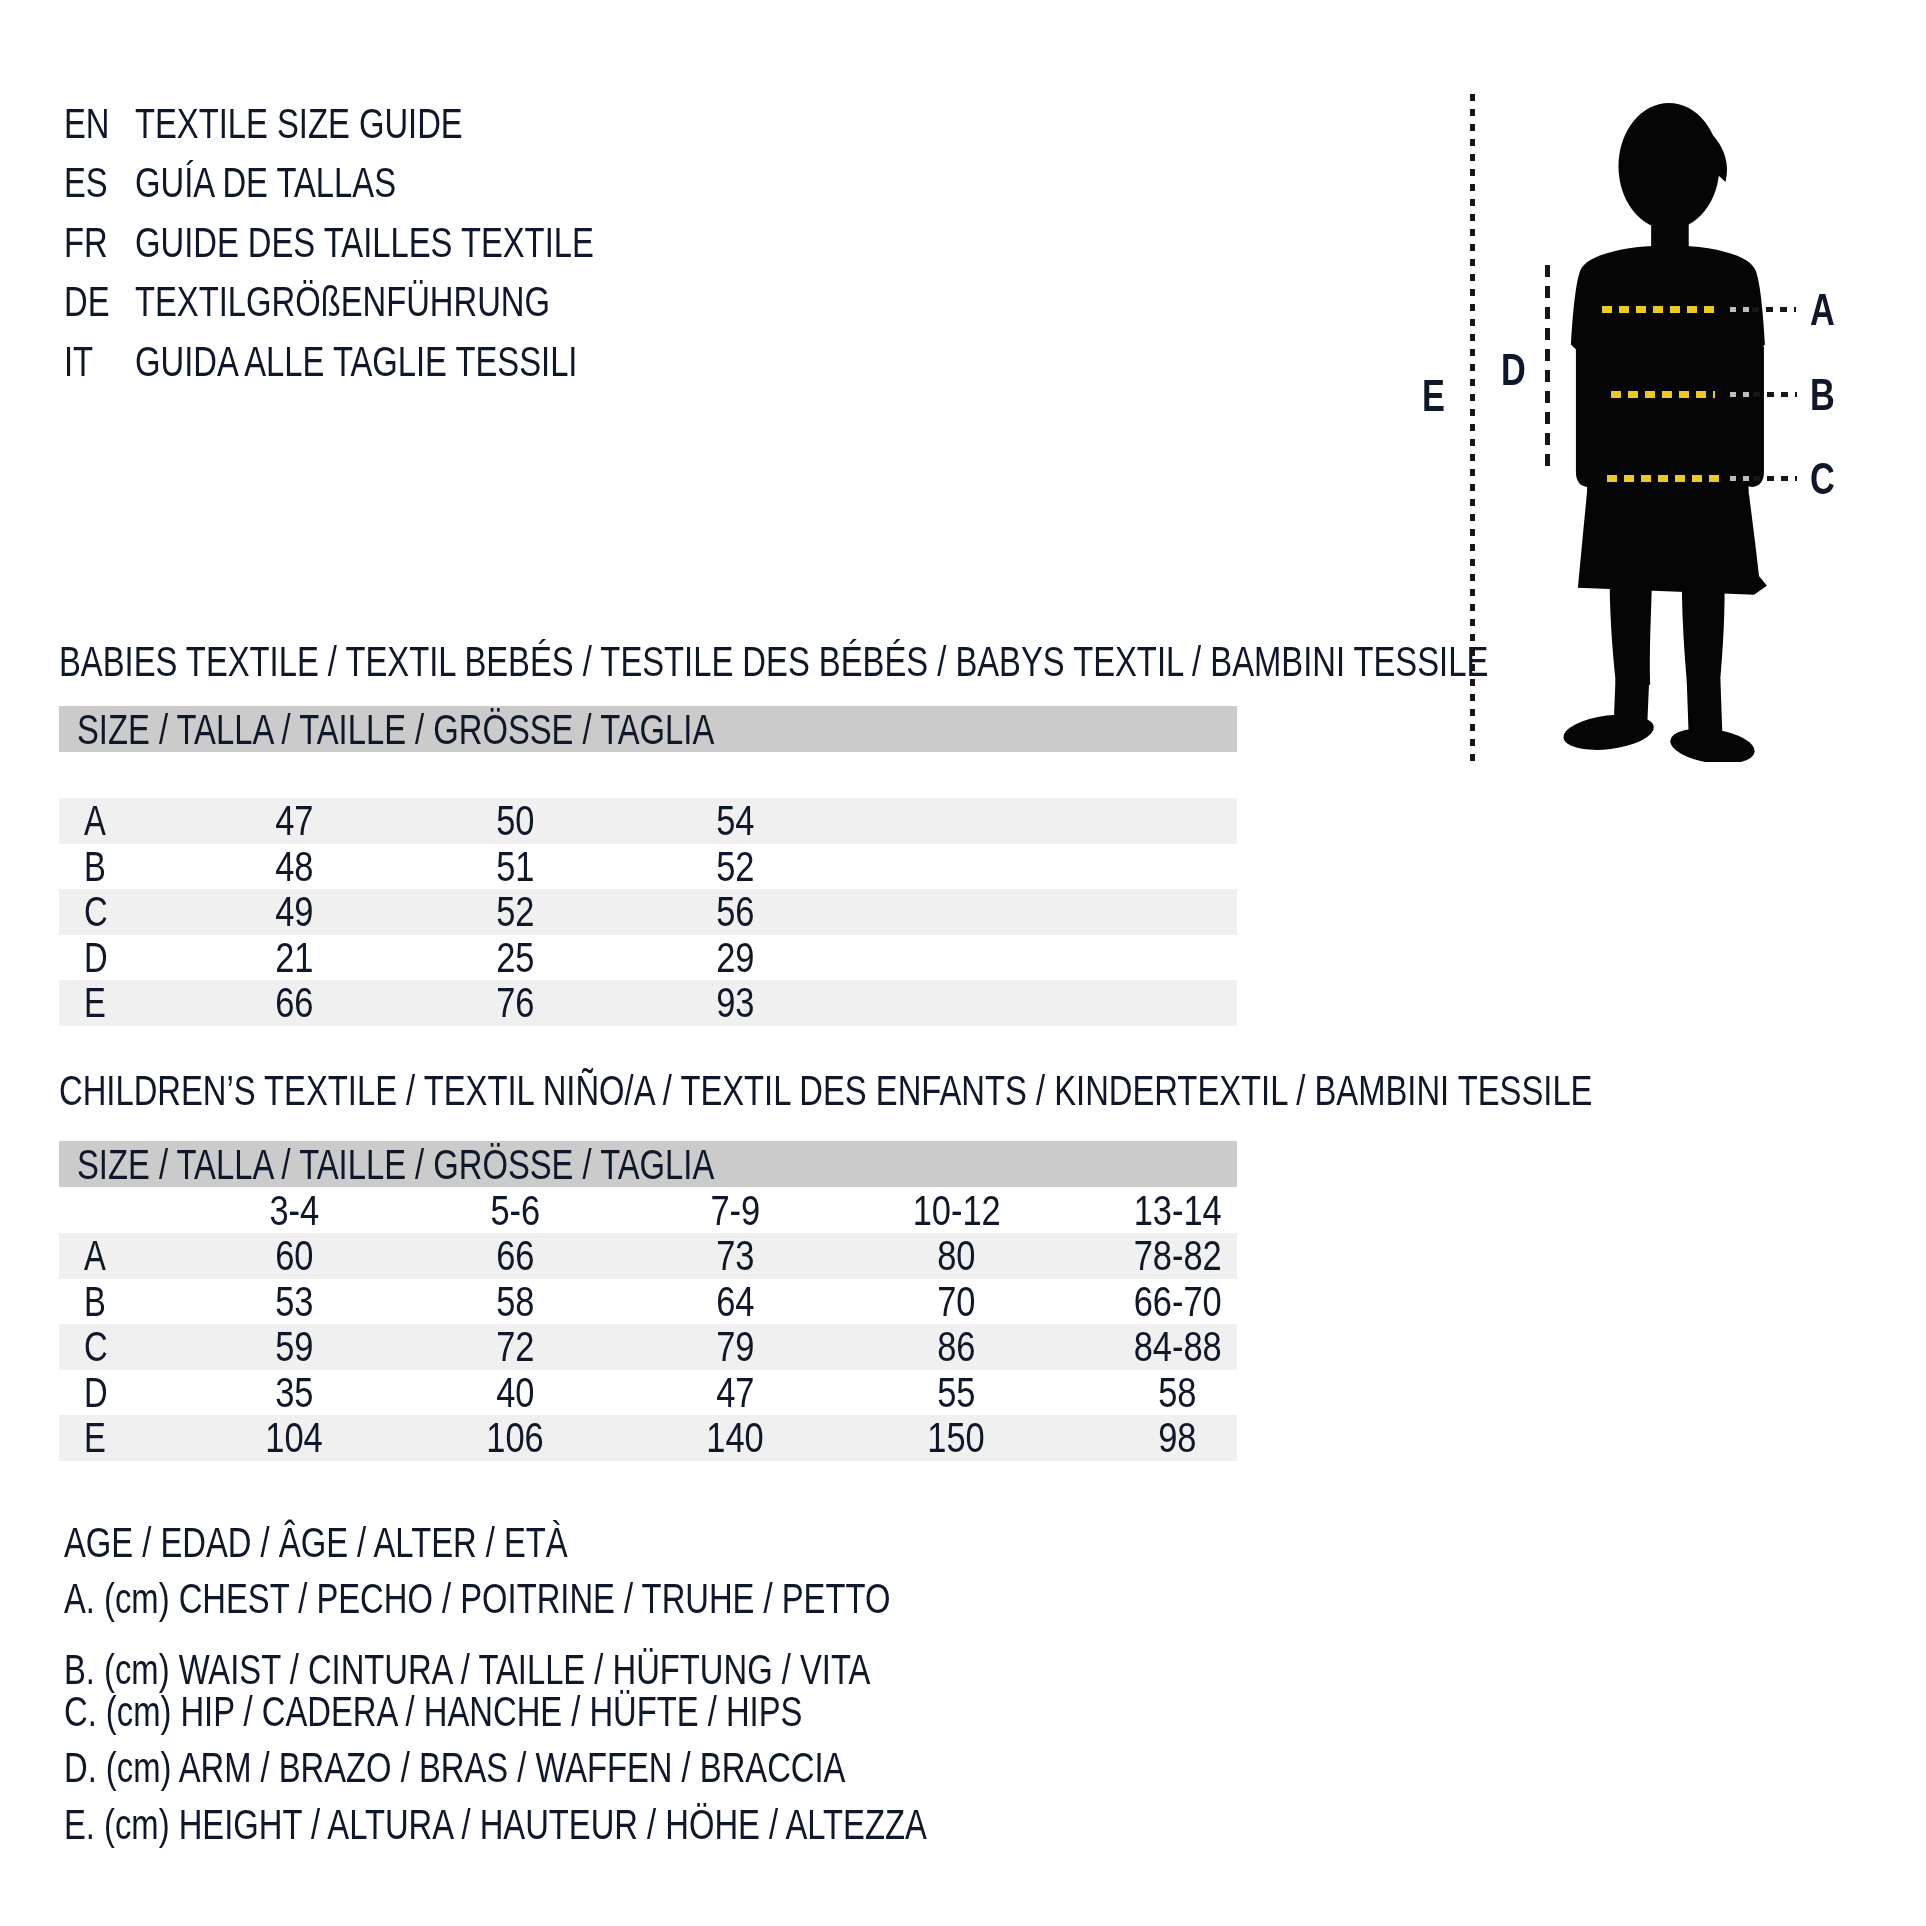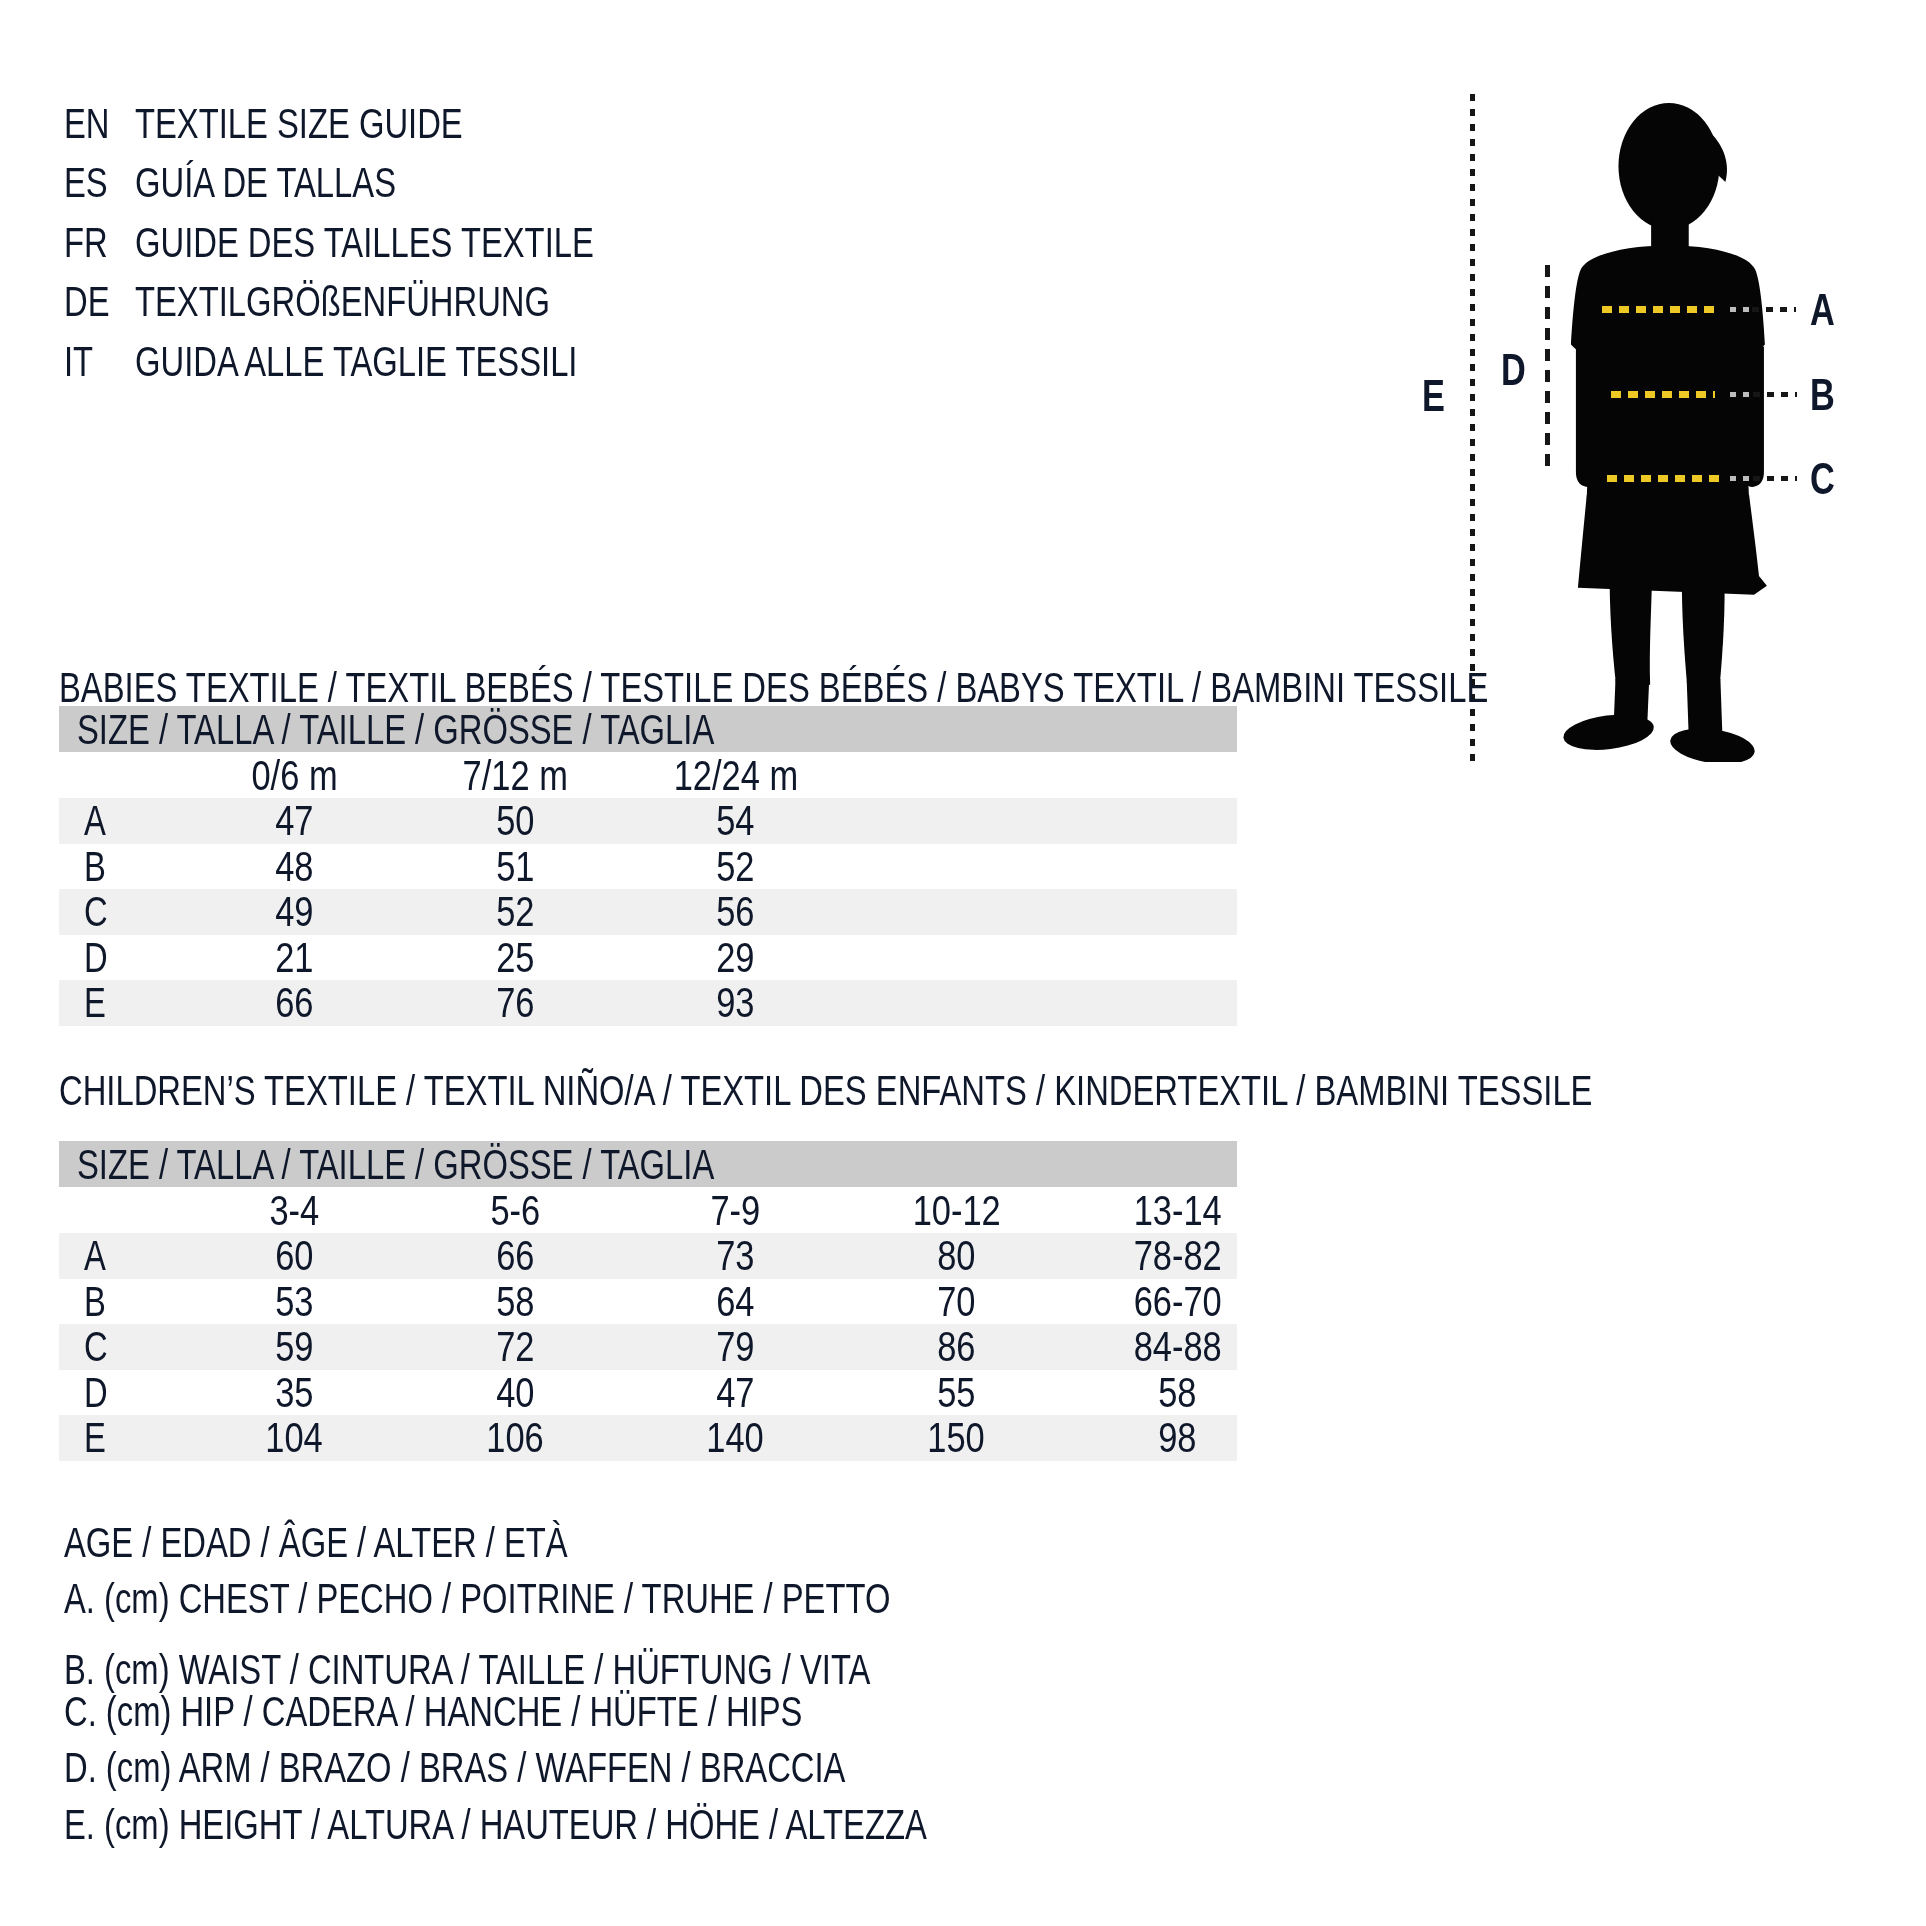--- a/index.html
+++ b/index.html
@@ -115,32 +115,27 @@
       <span class="blackseg" style="left:146px;"></span>
     </div>
 
     <div class="fig-label" style="left:1810px;top:288px;"><span class="cnd">A</span></div>
     <div class="fig-label" style="left:1810px;top:373px;"><span class="cnd">B</span></div>
     <div class="fig-label" style="left:1810px;top:457px;"><span class="cnd">C</span></div>
     <div class="fig-label" style="left:1501px;top:348px;"><span class="cnd">D</span></div>
     <div class="fig-label" style="left:1422px;top:374px;"><span class="cnd">E</span></div>
   </div>
 
-  <div class="section-title" style="top:641px;margin-top:26px;">
+  <div class="section-title" style="top:641px;">
     <span class="cnd">BABIES TEXTILE / TEXTIL BEBÉS / TESTILE DES BÉBÉS / BABYS TEXTIL / BAMBINI TESSILE</span>
   </div>
 
   <div class="tbl" style="top:706px;height:320px;">
     <div class="band" style="top:0;">
       <div class="band-text"><span class="cnd">SIZE / TALLA / TAILLE / GRÖSSE / TAGLIA</span></div>
-    </div>
-    <div class="thead-row" style="top:46px;">
-      <span class="tcell c0"><span class="cnd-c">0/6 m</span></span>
-      <span class="tcell c1"><span class="cnd-c">7/12 m</span></span>
-      <span class="tcell c2"><span class="cnd-c">12/24 m</span></span>
     </div>
     <div class="trow stripe" style="top:92px;">
       <span class="tlabel"><span class="cnd">A</span></span>
       <span class="tcell c0"><span class="cnd-c">47</span></span>
       <span class="tcell c1"><span class="cnd-c">50</span></span>
       <span class="tcell c2"><span class="cnd-c">54</span></span>
     </div>
     <div class="trow" style="top:138px;">
       <span class="tlabel"><span class="cnd">B</span></span>
       <span class="tcell c0"><span class="cnd-c">48</span></span>

